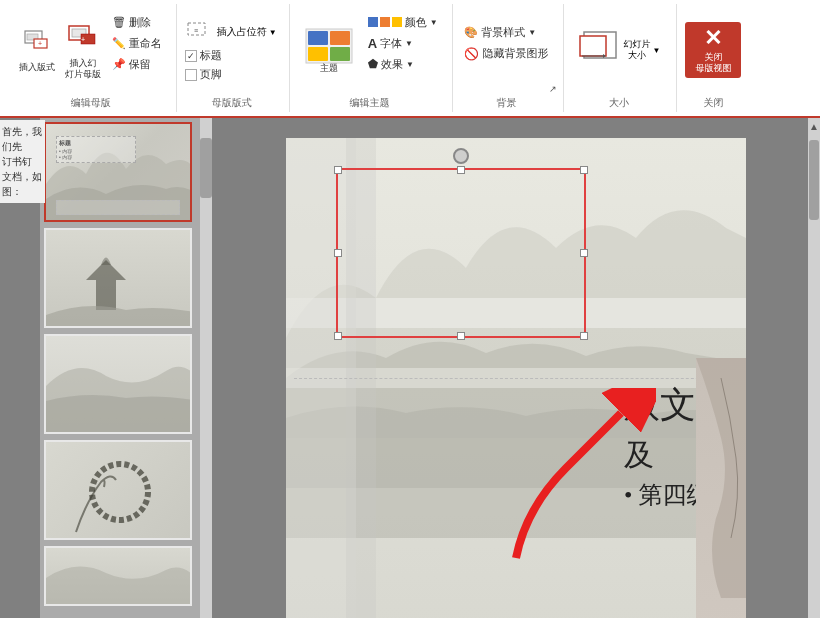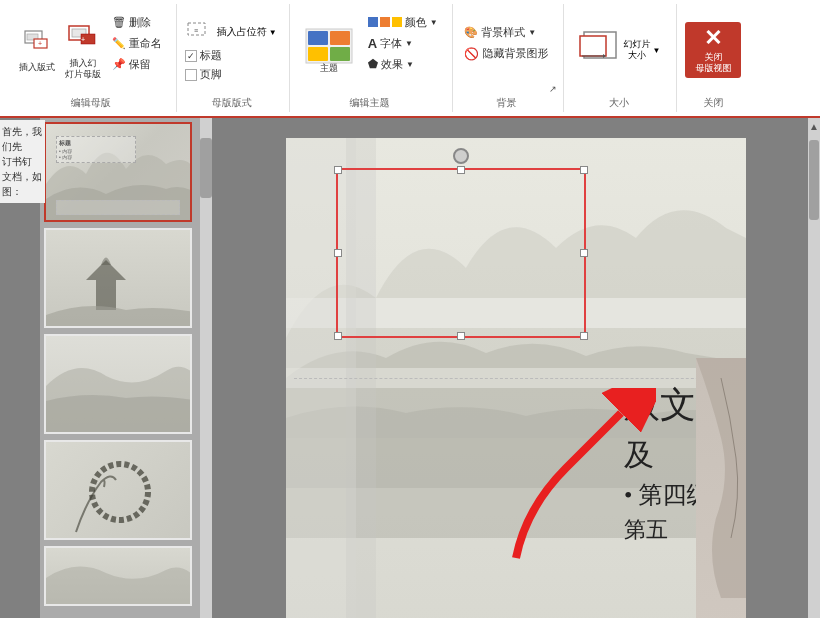--- a/index.html
+++ b/index.html
@@ -565,21 +565,20 @@
         right: 4px;
         top: 230px;
         font-family: 'Microsoft YaHei', SimSun, serif;
         color: #222;
         line-height: 1.5;
         padding: 10px;
       ">
         <div style="font-size: 36px; font-weight: normal;">版文才</div>
         <div style="font-size: 30px;">及</div>
         <div style="font-size: 24px;">• 第四级</div>
-        <div style="font-size: 22px;">第五</div>
       </div>
 
       <div style="
         position:absolute;
         right: 0;
         top: 220px;
         width: 50px;
         bottom: 0;
         background: linear-gradient(to bottom, #c8c0b8, #d0c8c0);
         overflow:hidden;

